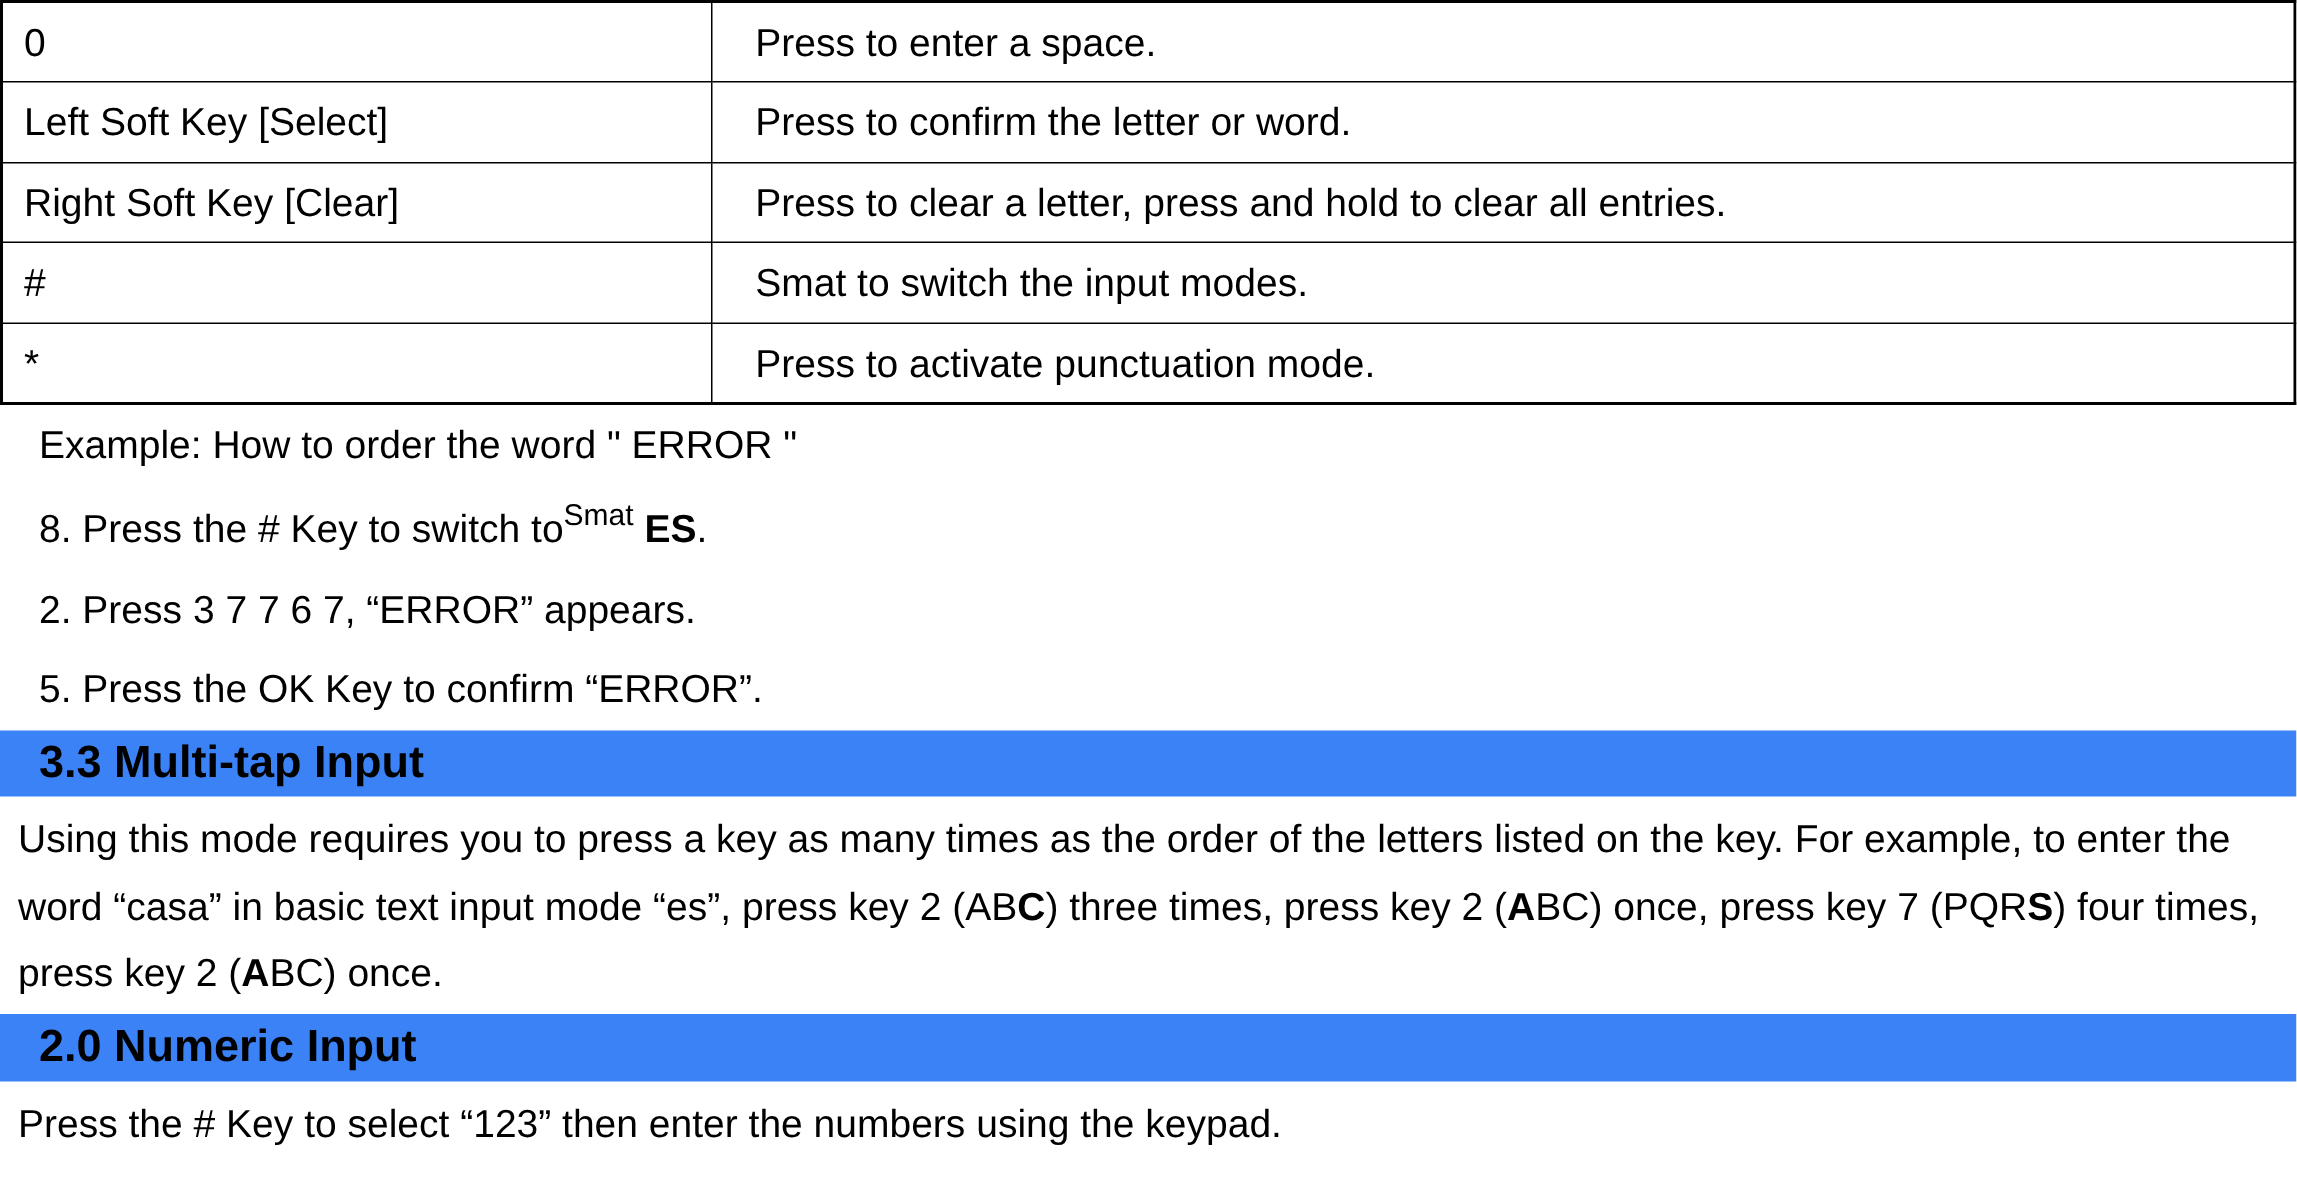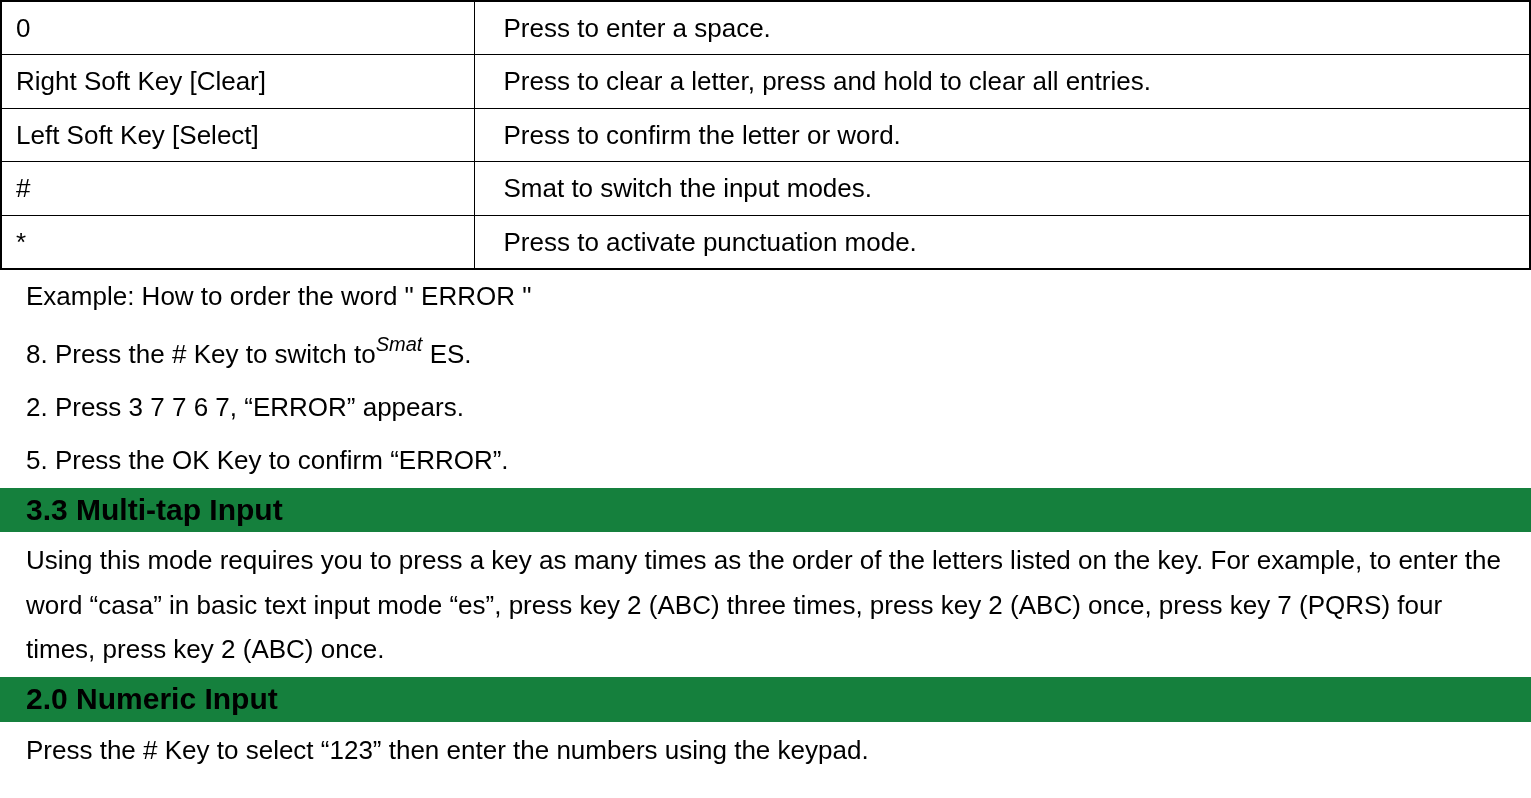--- a/index.html
+++ b/index.html
@@ -35,39 +35,38 @@
       margin-top: 32px;
     }
     .arrows {
       font-family: Arial, sans-serif;
     }
     .body-text {
       padding: 6px 14px 6px 26px;
       line-height: 1.6;
     }
     .section-heading {
-      background: #15803d;
+      background: #3b82f6;
       font-weight: bold;
       font-size: 30px;
       padding: 2px 14px 2px 26px;
       line-height: 1.35;
     }
     .smat-icon {
-      font-style: italic;
       font-family: "Comic Sans MS", cursive, sans-serif;
       font-size: 20px;
       vertical-align: super;
       position: relative;
       top: -2px;
     }
     .bold {
-      font-weight: normal;
+      font-weight: bold;
     }
     .para {
-      padding: 6px 14px 6px 26px;
+      padding: 6px 14px 6px 12px;
       line-height: 1.7;
     }
     .up-tri, .down-tri, .left-tri, .right-tri {
       display: inline-block;
       width: 0;
       height: 0;
       vertical-align: middle;
       margin: 0 1px;
     }
     .up-tri {
@@ -94,26 +93,26 @@
 </head>
 <body>
 
 <table>
   <tbody>
       <tr>
     <td class="col1">0</td>
     <td class="col2">Press to enter a space.</td>
   </tr>
   <tr>
+    <td class="col1">Left Soft Key [Select]</td>
+    <td class="col2">Press to confirm the letter or word.</td>
+  </tr>
+  <tr>
     <td class="col1">Right Soft Key [Clear]</td>
     <td class="col2">Press to clear a letter, press and hold to clear all entries.</td>
-  </tr>
-  <tr>
-    <td class="col1">Left Soft Key [Select]</td>
-    <td class="col2">Press to confirm the letter or word.</td>
   </tr>
   <tr>
     <td class="col1">#</td>
     <td class="col2">Smat to switch the input modes.</td>
   </tr>
   <tr>
     <td class="col1">*</td>
     <td class="col2">Press to activate punctuation mode.</td>
   </tr>
 </tbody>

